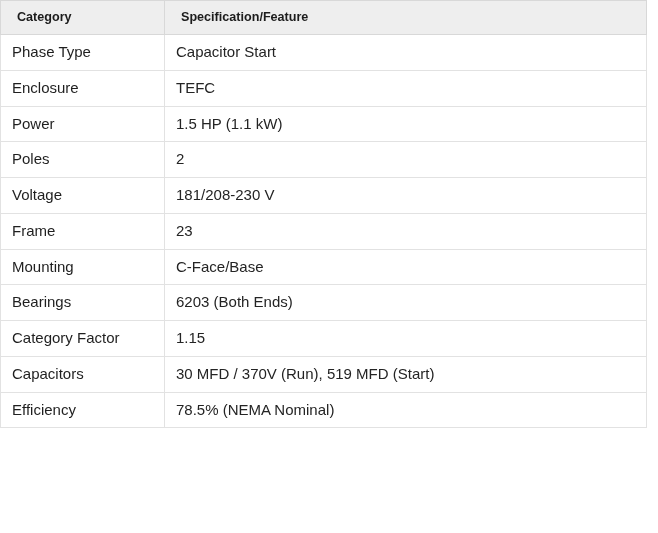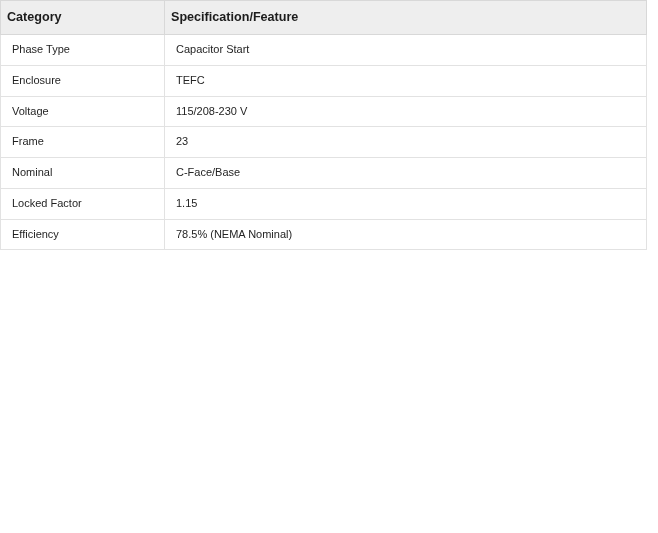--- a/index.html
+++ b/index.html
@@ -27,31 +27,31 @@
   }
   table.spec-table col.col-category { width: 164px; }
   table.spec-table col.col-spec { width: 482px; }
 
   table.spec-table th {
     background: #eeeeee;
     text-align: left;
     font-weight: bold;
     color: #1c1c1c;
     font-size: 12.6px;
-    padding: 9px 10px 9px 6px;
+    padding: 9px 10px 9px 16px;
     border: 1px solid #d8d8d8;
     border-top: 1px solid #d8d8d8;
     vertical-align: middle;
     line-height: 1.2;
   }
   table.spec-table td {
     padding: 8px 10px 8px 11px;
     border: 1px solid #e2e2e2;
     vertical-align: middle;
-    font-size: 11px;
+    font-size: 15px;
     color: #242424;
     line-height: 1.25;
     background: #ffffff;
   }
   table.spec-table tr td:first-child {
     color: #1f1f1f;
   }
   table.spec-table tr:last-child td {
     border-bottom: 1px solid #e2e2e2;
   }
@@ -74,34 +74,50 @@
     <tbody>
       <tr>
         <td>Phase Type</td>
         <td>Capacitor Start</td>
       </tr>
       <tr>
         <td>Enclosure</td>
         <td>TEFC</td>
       </tr>
       <tr>
+        <td>Power</td>
+        <td>1.5 HP (1.1 kW)</td>
+      </tr>
+      <tr>
+        <td>Poles</td>
+        <td>2</td>
+      </tr>
+      <tr>
         <td>Voltage</td>
-        <td>115/208-230 V</td>
+        <td>181/208-230 V</td>
       </tr>
       <tr>
         <td>Frame</td>
         <td>23</td>
       </tr>
       <tr>
-        <td>Nominal</td>
+        <td>Mounting</td>
         <td>C-Face/Base</td>
       </tr>
       <tr>
-        <td>Locked Factor</td>
+        <td>Bearings</td>
+        <td>6203 (Both Ends)</td>
+      </tr>
+      <tr>
+        <td>Category Factor</td>
         <td>1.15</td>
+      </tr>
+      <tr>
+        <td>Capacitors</td>
+        <td>30 MFD / 370V (Run), 519 MFD (Start)</td>
       </tr>
       <tr>
         <td>Efficiency</td>
         <td>78.5% (NEMA Nominal)</td>
       </tr>
 
     </tbody>
   </table>
 </div>
 

